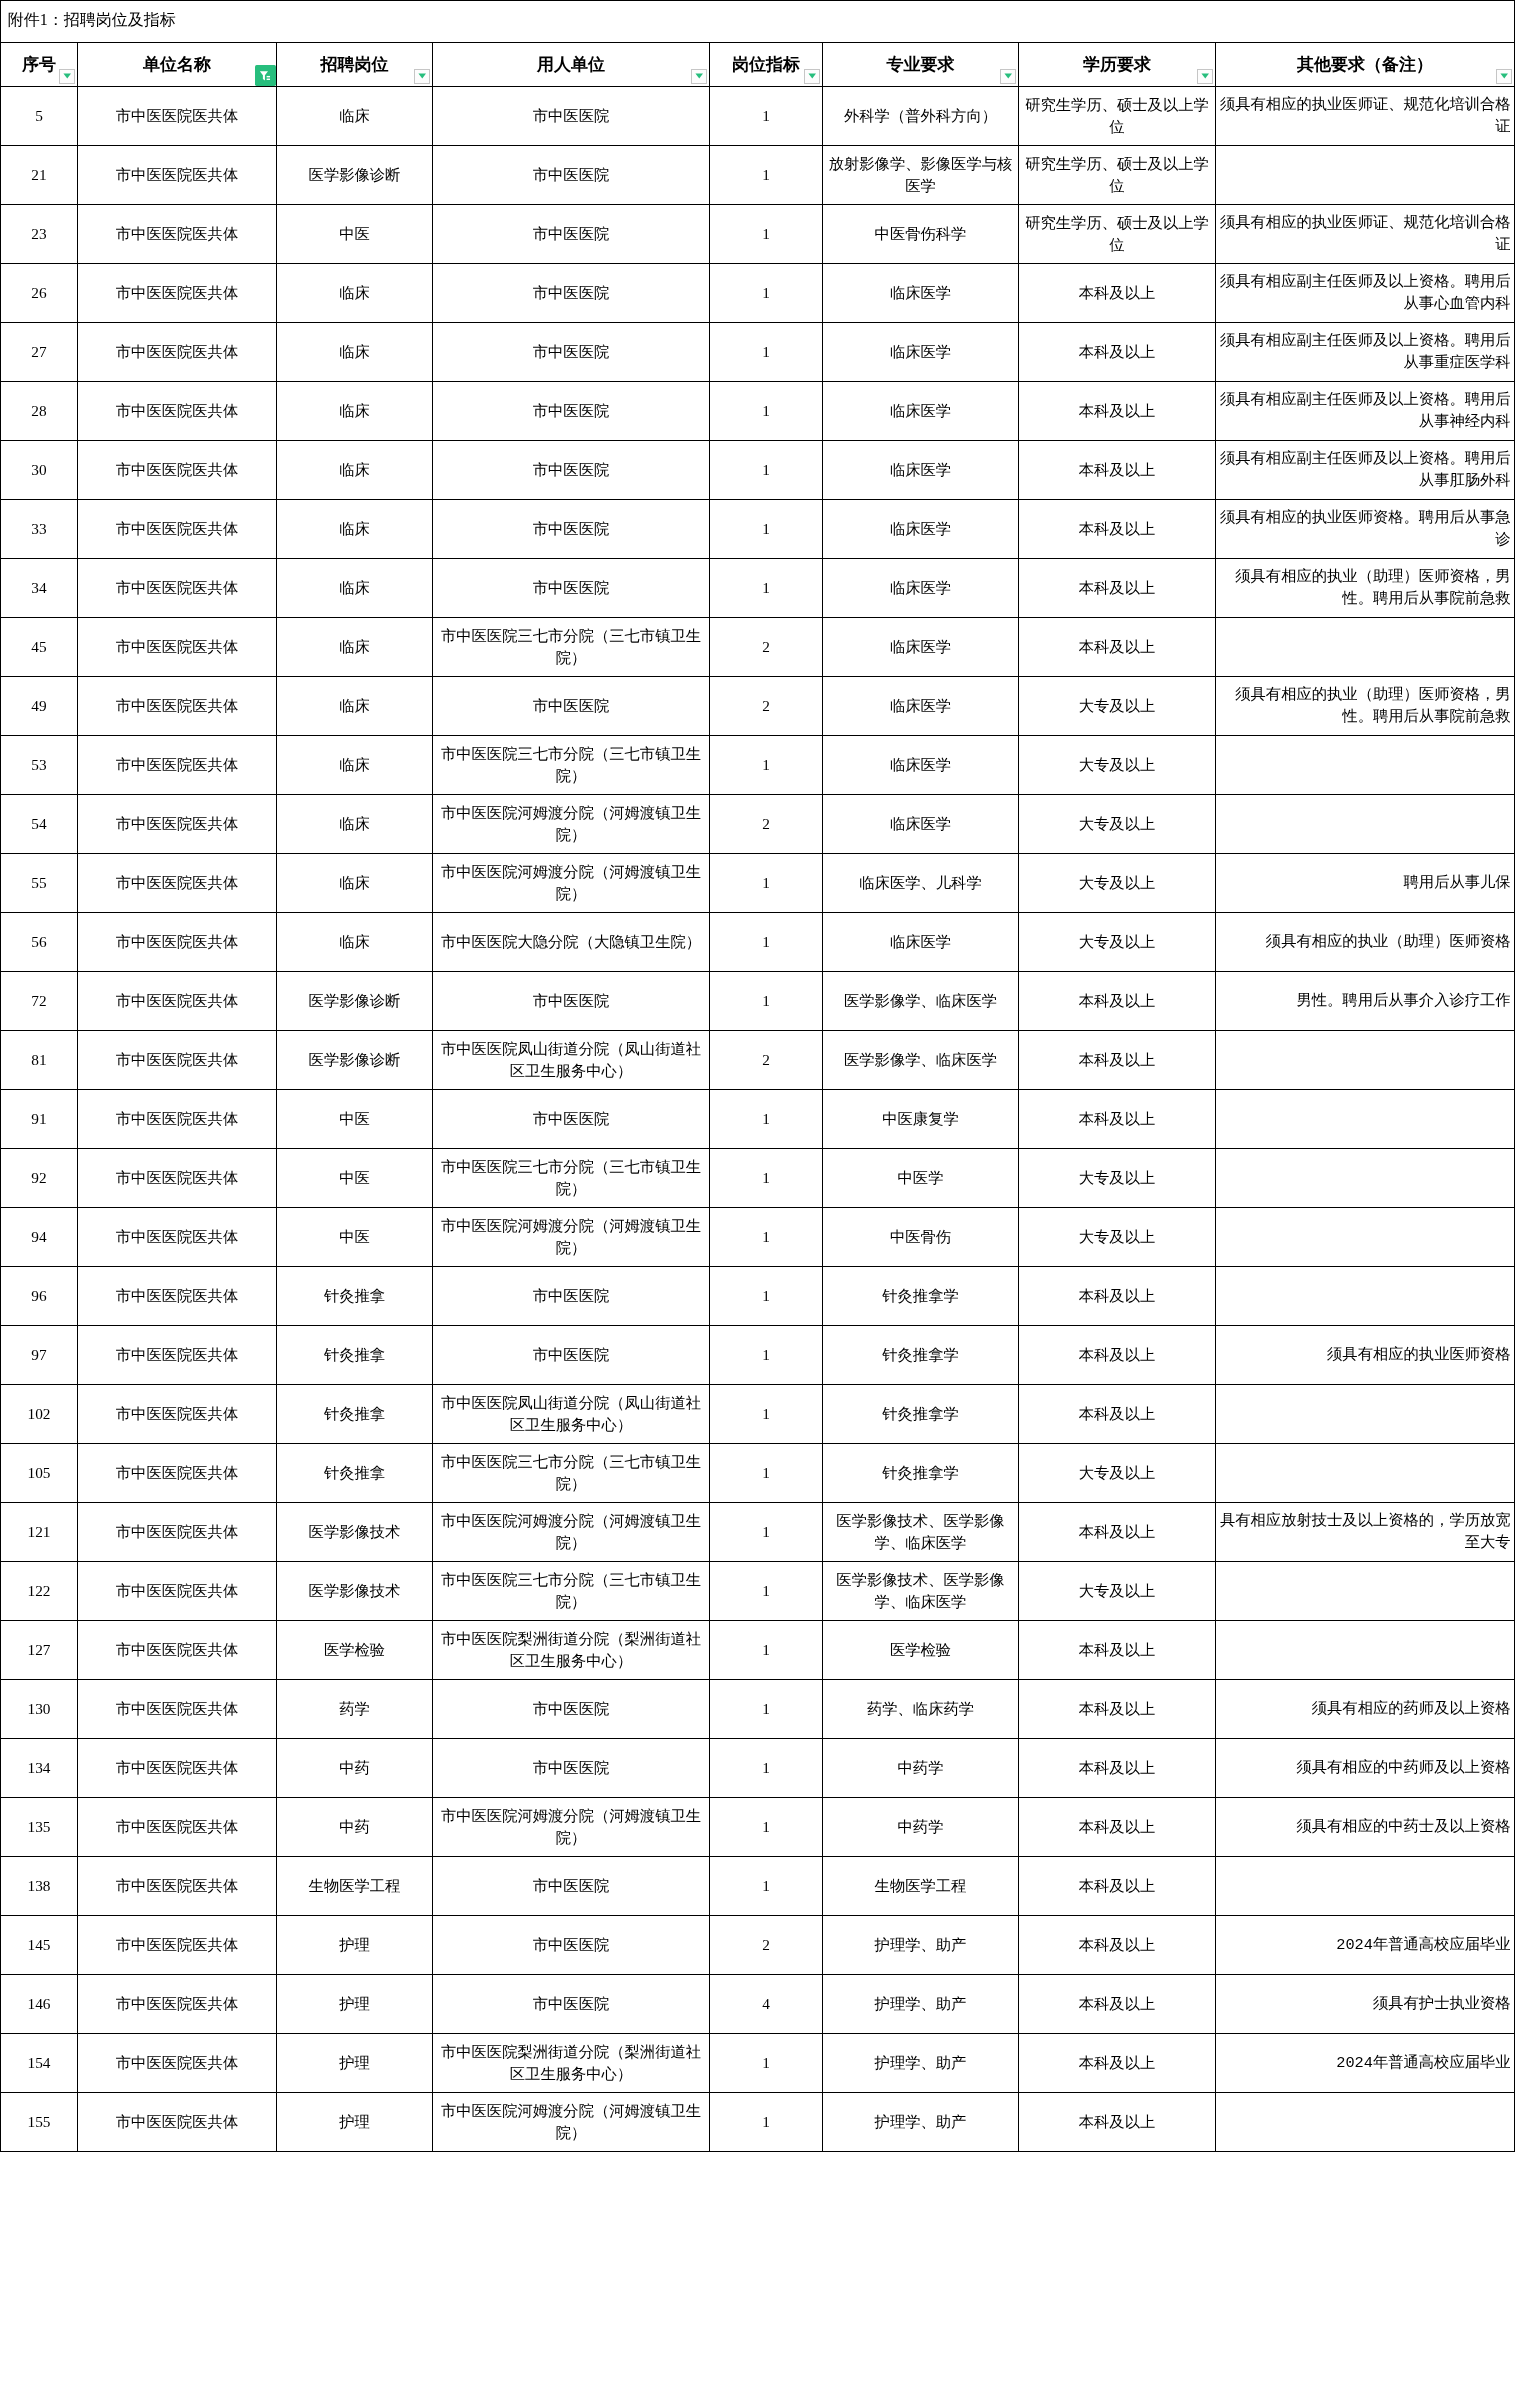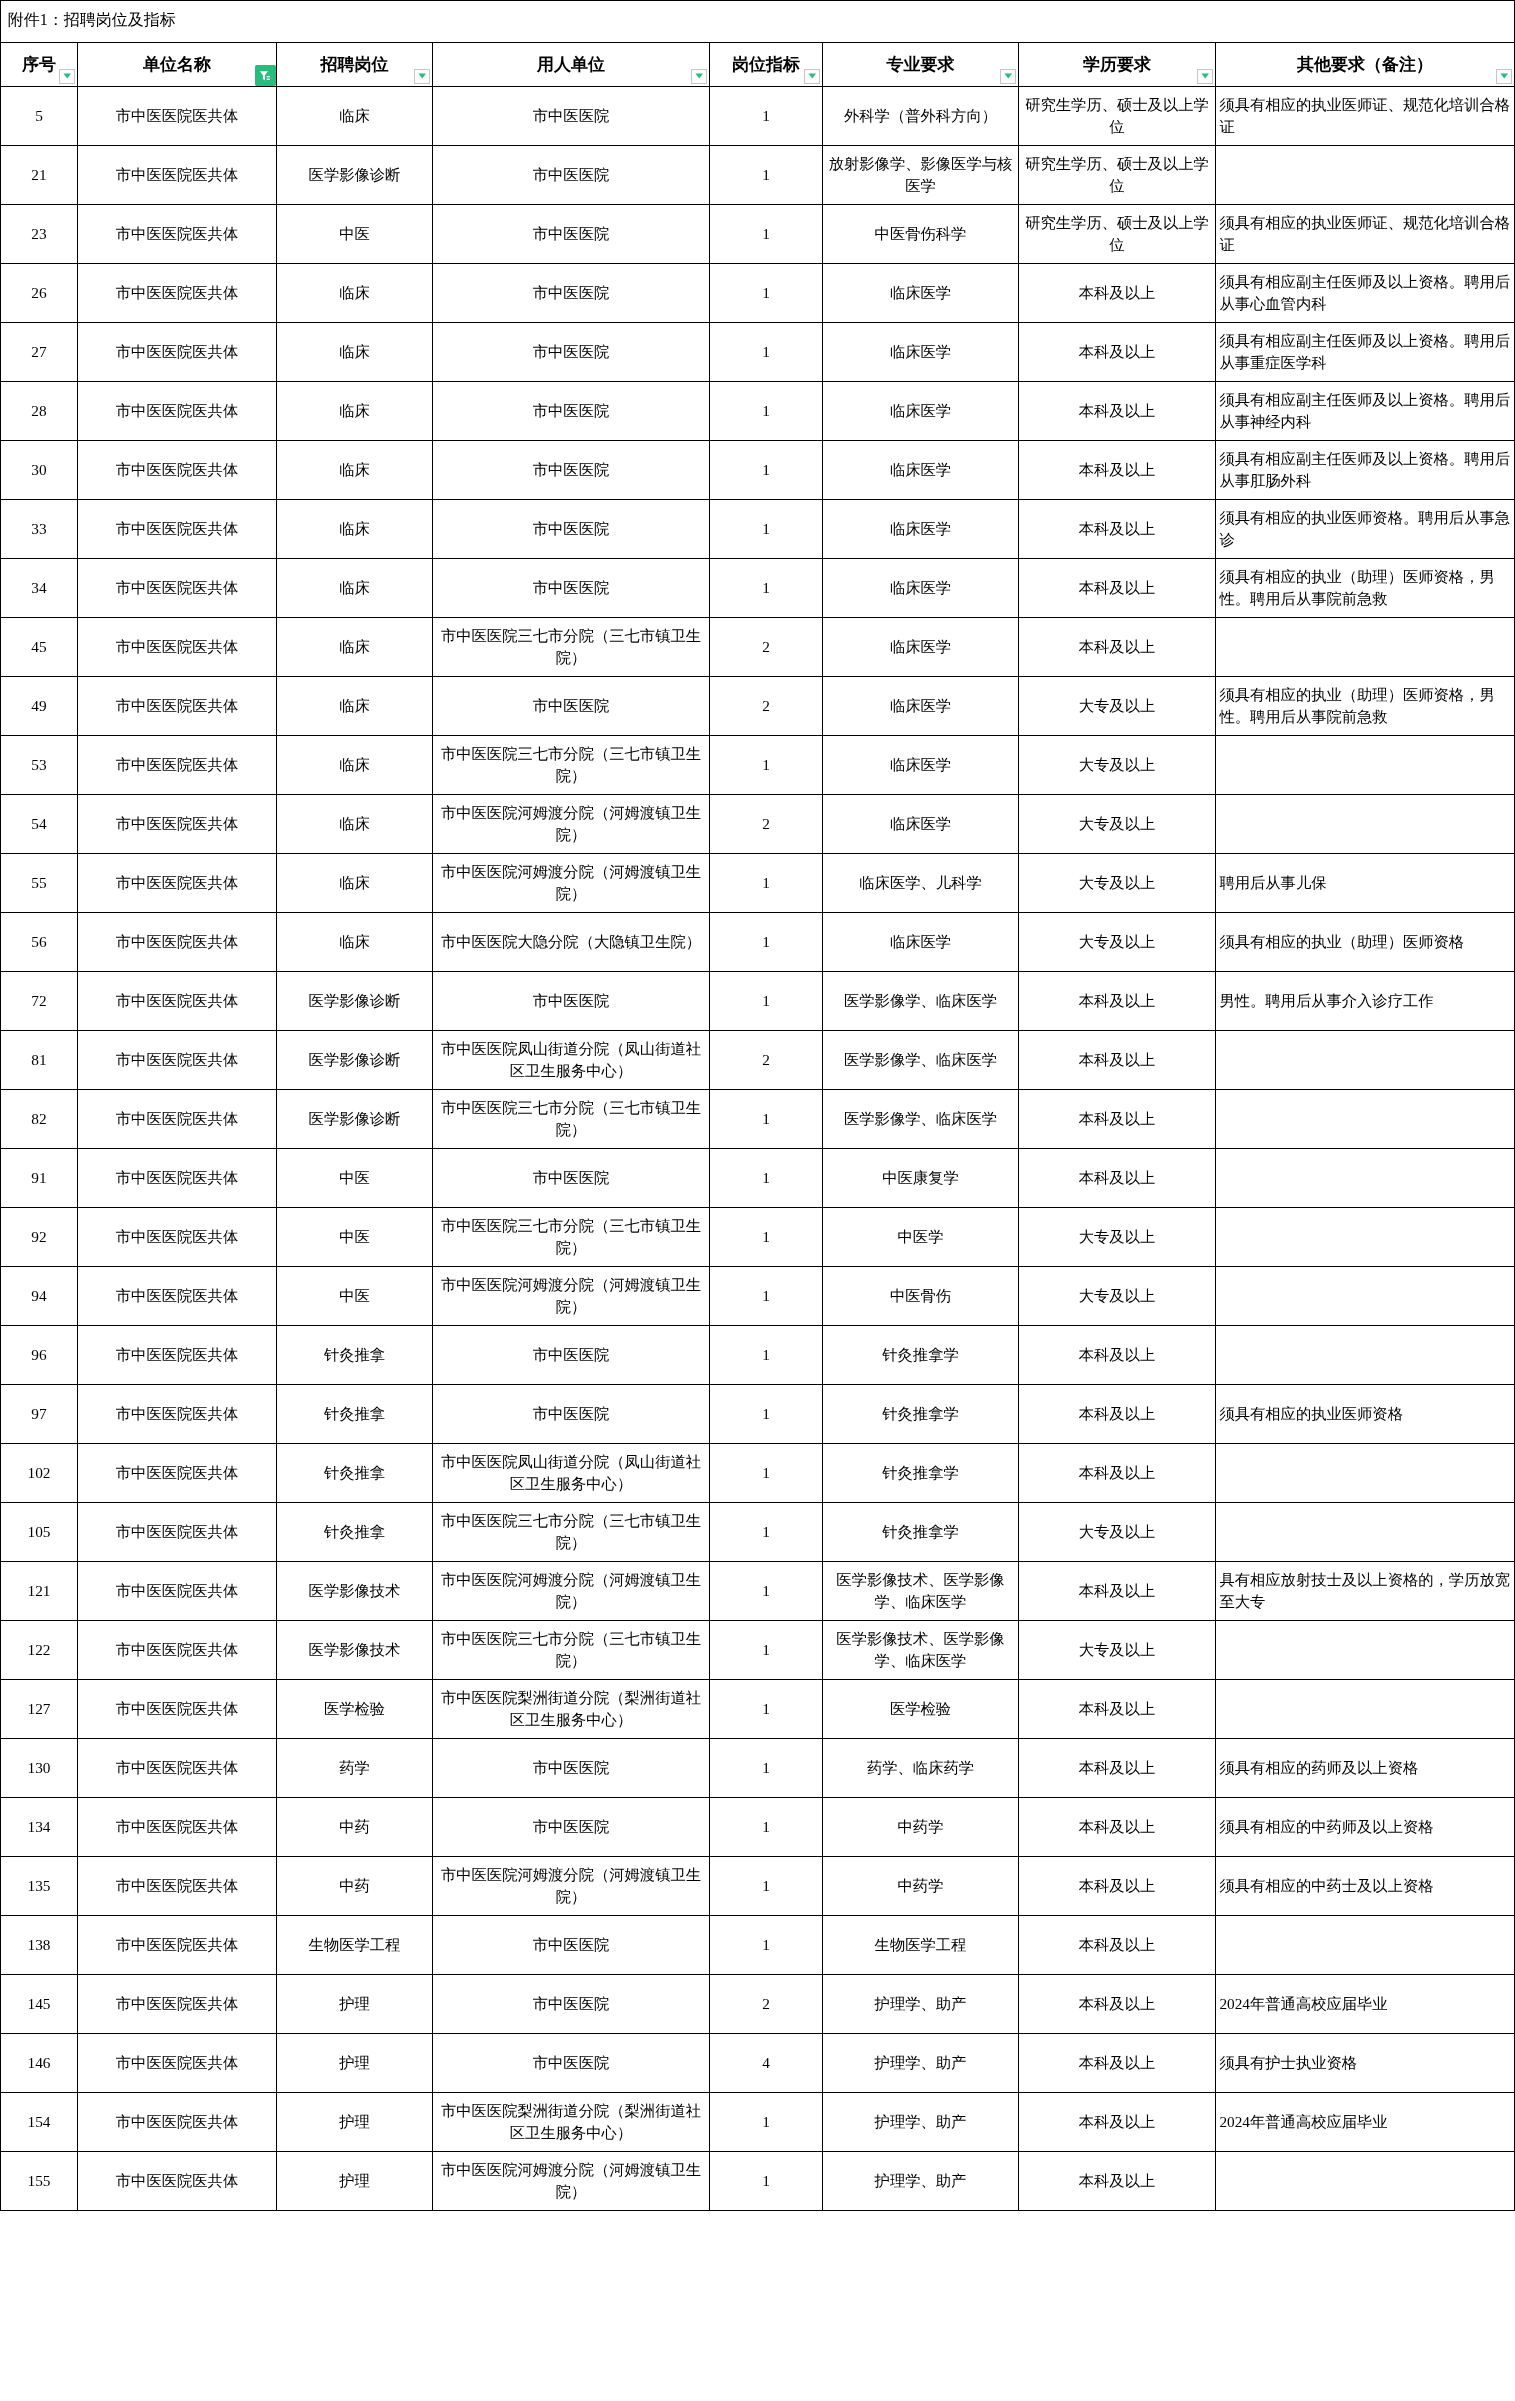--- a/index.html
+++ b/index.html
@@ -13,21 +13,21 @@
   col.c0{width:77px} col.c1{width:199px} col.c2{width:156px} col.c3{width:277px}
   col.c4{width:113px} col.c5{width:196px} col.c6{width:197px} col.c7{width:299px}
   th, td {
     border:0.8px solid #000; border-top:1.7px solid #000; border-bottom:1.7px solid #000;
     vertical-align:middle; text-align:center; padding:3.4px 5.1px; box-sizing:border-box;
     overflow:hidden; word-break:break-all;
   }
   th { font-size:17px; font-weight:bold; height:44px; position:relative; background:#fff;font-family:Liberation Mono, monospace; }
   td { font-size:15.3px; line-height:1.45; }
   tbody tr { height:59px; }
-  td.remark { text-align:left; padding-left:3.4px; padding-right:3.4px; }
+  td.remark { text-align:right; padding-left:3.4px; padding-right:3.4px;font-family:Liberation Mono, monospace; }
   .th-label { display:inline-block; }
   .filter-dd {
     position:absolute; right:2.5px; bottom:2.5px; width:15.3px; height:15.3px;
     background:#fdfdfd; border:0.8px solid #c6c6c6; box-sizing:border-box;
     display:flex; align-items:center; justify-content:center; cursor:pointer;
   }
   .filter-funnel {
     position:absolute; right:0; bottom:0; width:21px; height:21px;
     border-radius:1.7px; box-sizing:border-box;
     display:flex; align-items:center; justify-content:center; cursor:pointer;
@@ -260,30 +260,20 @@
           <td>81</td>
           <td>市中医医院医共体</td>
           <td>医学影像诊断</td>
           <td>市中医医院凤山街道分院（凤山街道社区卫生服务中心）</td>
           <td>2</td>
           <td>医学影像学、临床医学</td>
           <td>本科及以上</td>
           <td class="remark"></td>
         </tr>
         <tr>
-          <td>82</td>
-          <td>市中医医院医共体</td>
-          <td>医学影像诊断</td>
-          <td>市中医医院三七市分院（三七市镇卫生院）</td>
-          <td>1</td>
-          <td>医学影像学、临床医学</td>
-          <td>本科及以上</td>
-          <td class="remark"></td>
-        </tr>
-        <tr>
           <td>91</td>
           <td>市中医医院医共体</td>
           <td>中医</td>
           <td>市中医医院</td>
           <td>1</td>
           <td>中医康复学</td>
           <td>本科及以上</td>
           <td class="remark"></td>
         </tr>
         <tr>

